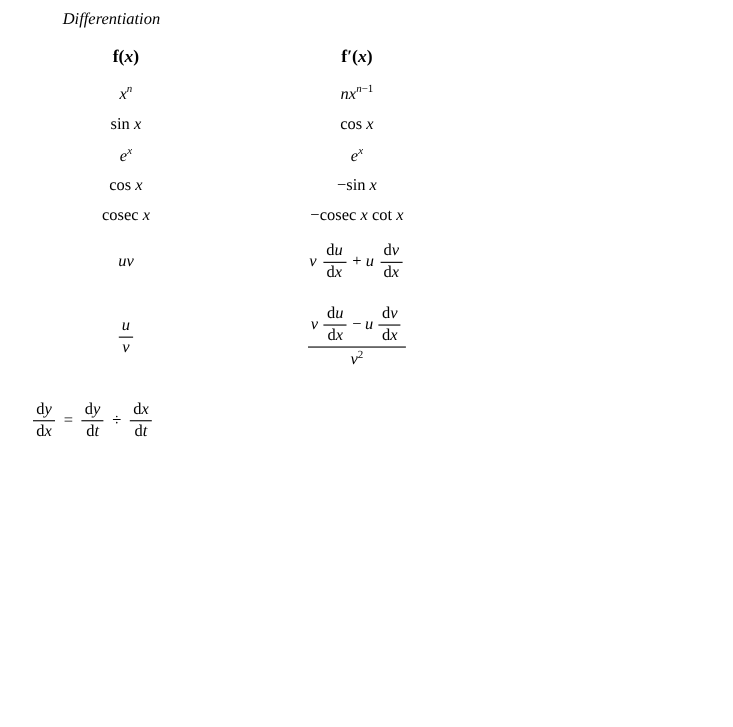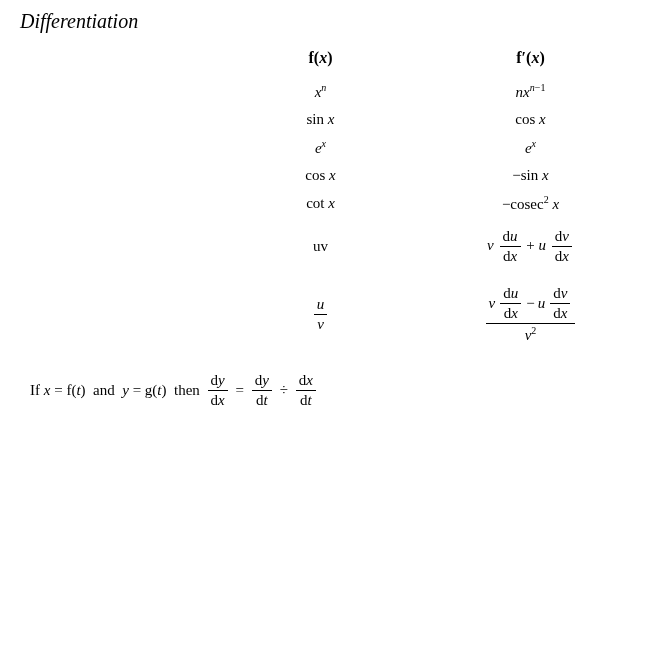--- a/index.html
+++ b/index.html
@@ -5,26 +5,27 @@
     * { box-sizing: border-box; margin: 0; padding: 0; }
     body {
       background: #fff;
       font-family: "Times New Roman", Times, serif;
       width: 666px;
       min-height: 661px;
       padding: 10px 20px;
     }
     .title {
       font-style: italic;
-      font-size: 20px;
+      font-size: 15px;
       margin-bottom: 12px;
+      margin-left: 37px;
     }
     .table-container {
       display: flex;
-      justify-content: flex-end;
+      justify-content: flex-start;
     }
     table {
       border-collapse: collapse;
       width: 420px;
     }
     th {
       font-weight: bold;
       font-size: 16px;
       text-align: center;
       padding: 4px 20px 10px 20px;
@@ -98,30 +99,30 @@
         </td>
       </tr>
 
       <tr>
         <td>cos <span style="font-style:italic">x</span></td>
         <td>−sin <span style="font-style:italic">x</span></td>
       </tr>
 
 
 
+      <tr>
+        <td>cosec <span style="font-style:italic">x</span></td>
+        <td>−cosec <span style="font-style:italic">x</span> cot <span style="font-style:italic">x</span></td>
+      </tr>
 
-      <tr>
-        <td>cot <span style="font-style:italic">x</span></td>
-        <td>−cosec<sup>2</sup> <span style="font-style:italic">x</span></td>
-      </tr>
 
 
       <tr>
         <td style="padding-top:10px; padding-bottom:10px;">
-          <span style="">uv</span>
+          <span style="font-style:italic">uv</span>
         </td>
         <td style="padding-top:10px; padding-bottom:10px;">
           <span style="font-style:italic">v</span>
           <span class="frac" style="margin: 0 2px;">
             <span class="num">d<span style="font-style:italic">u</span></span>
             <span class="den">d<span style="font-style:italic">x</span></span>
           </span>
           + <span style="font-style:italic">u</span>
           <span class="frac" style="margin: 0 2px;">
             <span class="num">d<span style="font-style:italic">v</span></span>
@@ -153,23 +154,20 @@
             </span>
             <span class="den"><span style="font-style:italic">v</span><sup>2</sup></span>
           </span>
         </td>
       </tr>
     </tbody>
   </table>
 </div>
 
 <div style="margin-top: 18px; font-size:15px; display:flex; align-items:center; gap:4px; padding-left: 10px;">
-  <span>
-    If <span style="font-style:italic">x</span> = f(<span style="font-style:italic">t</span>)&nbsp; and &nbsp;<span style="font-style:italic">y</span> = g(<span style="font-style:italic">t</span>)&nbsp; then&nbsp;
-  </span>
   <span class="frac">
     <span class="num">d<span style="font-style:italic">y</span></span>
     <span class="den">d<span style="font-style:italic">x</span></span>
   </span>
   <span>&nbsp;=&nbsp;</span>
   <span class="frac">
     <span class="num">d<span style="font-style:italic">y</span></span>
     <span class="den">d<span style="font-style:italic">t</span></span>
   </span>
   <span>&nbsp;÷&nbsp;</span>

